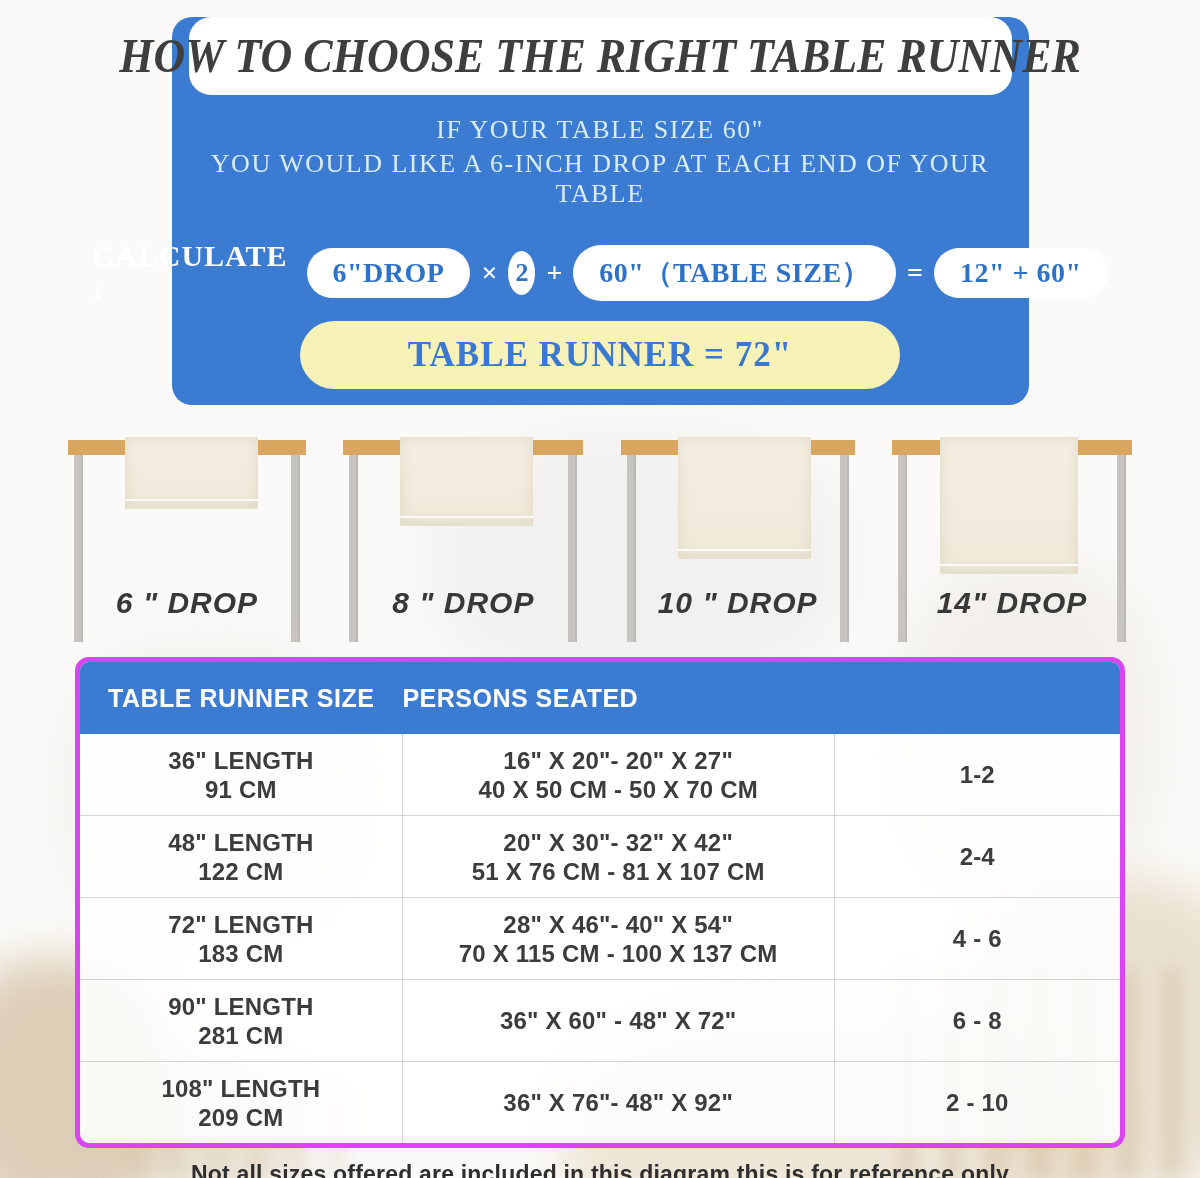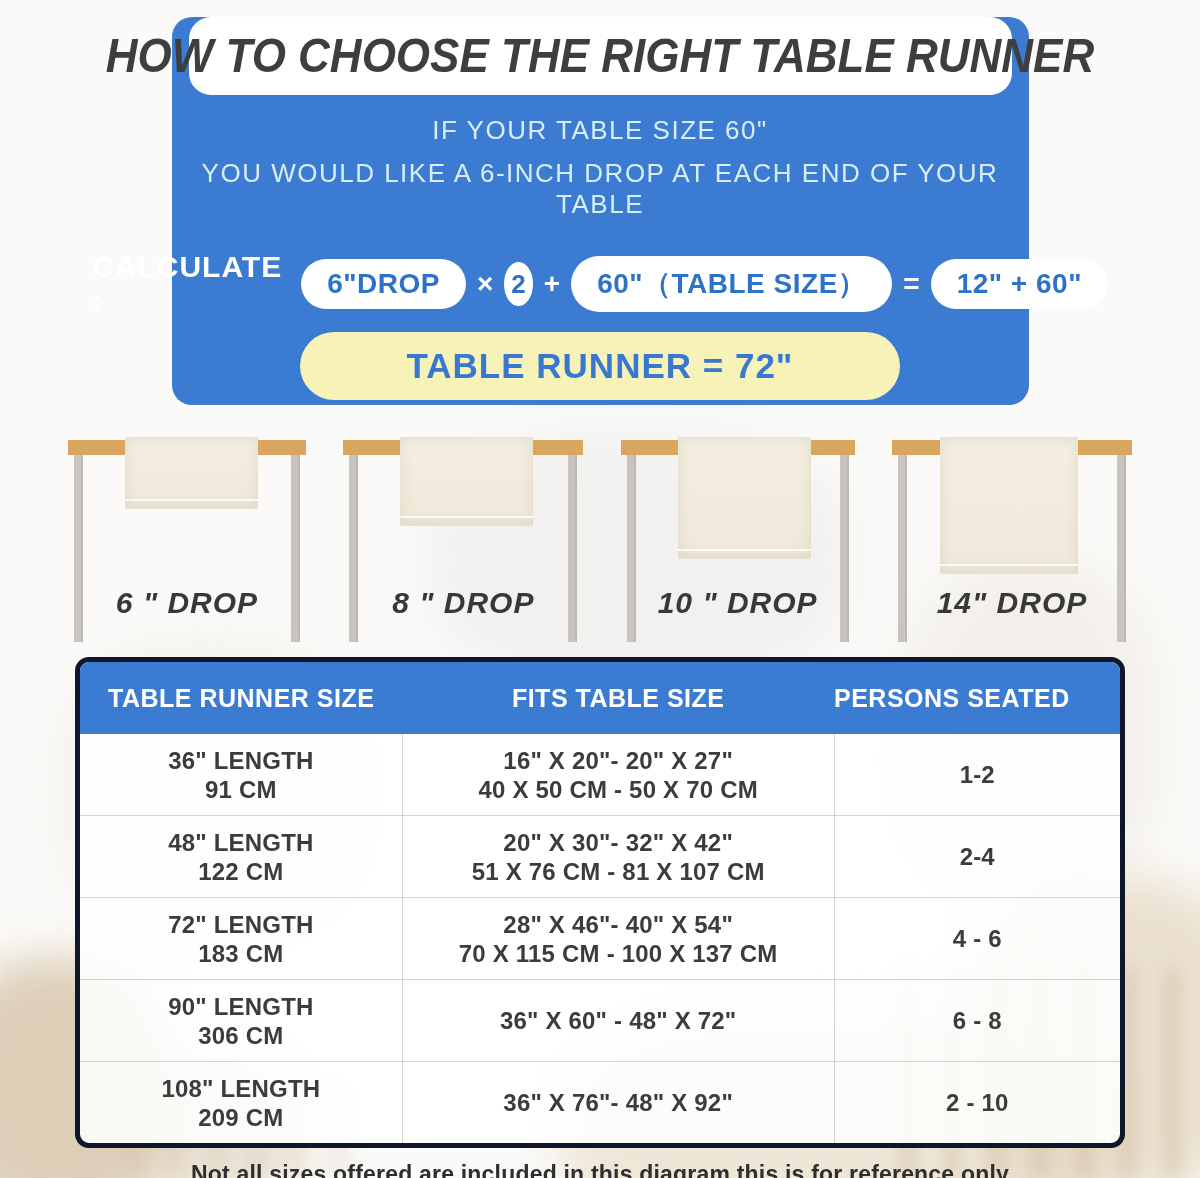--- a/index.html
+++ b/index.html
@@ -24,34 +24,35 @@
     background:repeating-linear-gradient(90deg, rgba(196,175,143,.75) 0 16px, rgba(250,248,244,.1) 16px 44px);}
   .slats2{position:absolute;left:130px;bottom:0;width:220px;height:90px;filter:blur(10px);opacity:.4;
     background:repeating-linear-gradient(90deg, rgba(190,170,140,.7) 0 14px, rgba(250,248,244,.1) 14px 40px);}
   .content{position:relative;z-index:1;}
 
   
   .header-panel{
     width:857px;height:388px;margin:5px auto 0;
     background:#3B7CD2;border-radius:20px;
     box-sizing:border-box;
+    font-family:Liberation Serif, serif;
   }
   .title-banner{
     margin:17px 17px 0;height:78px;background:#ffffff;border-radius:22px;
     display:flex;align-items:center;justify-content:center;
   }
   .title-banner .title{
     font-size:44px;font-weight:800;font-style:italic;color:#3E3E3E;
     letter-spacing:0px;white-space:nowrap;transform:scaleY(1.08);
   }
   .subtitle{
     text-align:center;color:#D9EDF8;font-size:26px;letter-spacing:1.5px;
   }
   .subtitle.s1{margin-top:20px;}
-  .subtitle.s2{margin-top:12px;}
+  .subtitle.s2{margin-top:4px;}
   .calc-row{
     margin-top:30px;display:flex;align-items:center;justify-content:center;gap:11px;
     color:#ffffff;font-weight:bold;
   }
   .calc-label{font-size:30px;letter-spacing:1px;margin-right:8px;}
   .calc-op{font-size:28px;}
   .pill{
     background:#ffffff;color:#2E72C8;border-radius:999px;
     font-size:28px;font-weight:bold;white-space:nowrap;
     padding:9px 26px;letter-spacing:.5px;
@@ -94,21 +95,21 @@
   .t4 .runner{height:135px;left:48px;width:138px;}
   .drop-label{
     position:absolute;bottom:22px;left:0;right:0;text-align:center;
     font-size:30px;font-weight:800;font-style:italic;color:#383838;letter-spacing:1px;
     white-space:nowrap;
   }
 
   
   .size-panel{
     width:1050px;margin:15px auto 8px;box-sizing:border-box;
-    border:5px solid #0f172a;border-radius:14px;overflow:hidden;
+    border:5px solid #d946ef;border-radius:14px;overflow:hidden;
     background:rgba(255,255,255,0.87);
   }
   .size-header{
     height:72px;background:#3B7CD2;display:flex;align-items:center;
     color:#ffffff;font-weight:bold;font-size:25px;letter-spacing:.5px;
   }
   .col1{width:31%;text-align:center;}
   .col2{width:41.5%;text-align:center;}
   .col3{width:27.5%;text-align:left;}
   .size-row{
@@ -199,21 +200,20 @@
         <div class="leg right"></div>
         <div class="runner"></div>
         <div class="drop-label">14" DROP</div>
       </div>
 
     </div>
 
     <div class="size-panel">
       <div class="size-header">
         <div class="col1">TABLE RUNNER SIZE</div>
-        <div class="col2">FITS TABLE SIZE</div>
         <div class="col3">PERSONS SEATED</div>
       </div>
 
       <div class="size-row">
         <div class="cell col1">
           <span class="ln">36" LENGTH</span>
           <span class="ln">91 CM</span>
         </div>
         <div class="cell col2 mid">
           <span class="ln">16" X 20"- 20" X 27"</span>
@@ -248,21 +248,21 @@
           <span class="ln">70 X 115 CM - 100 X 137 CM</span>
         </div>
         <div class="cell col3">
           <span class="ln">4 - 6</span>
         </div>
       </div>
 
       <div class="size-row">
         <div class="cell col1">
           <span class="ln">90" LENGTH</span>
-          <span class="ln">306 CM</span>
+          <span class="ln">281 CM</span>
         </div>
         <div class="cell col2 mid">
           <span class="ln">36" X 60" - 48" X 72"</span>
         </div>
         <div class="cell col3">
           <span class="ln">6 - 8</span>
         </div>
       </div>
 
       <div class="size-row">

